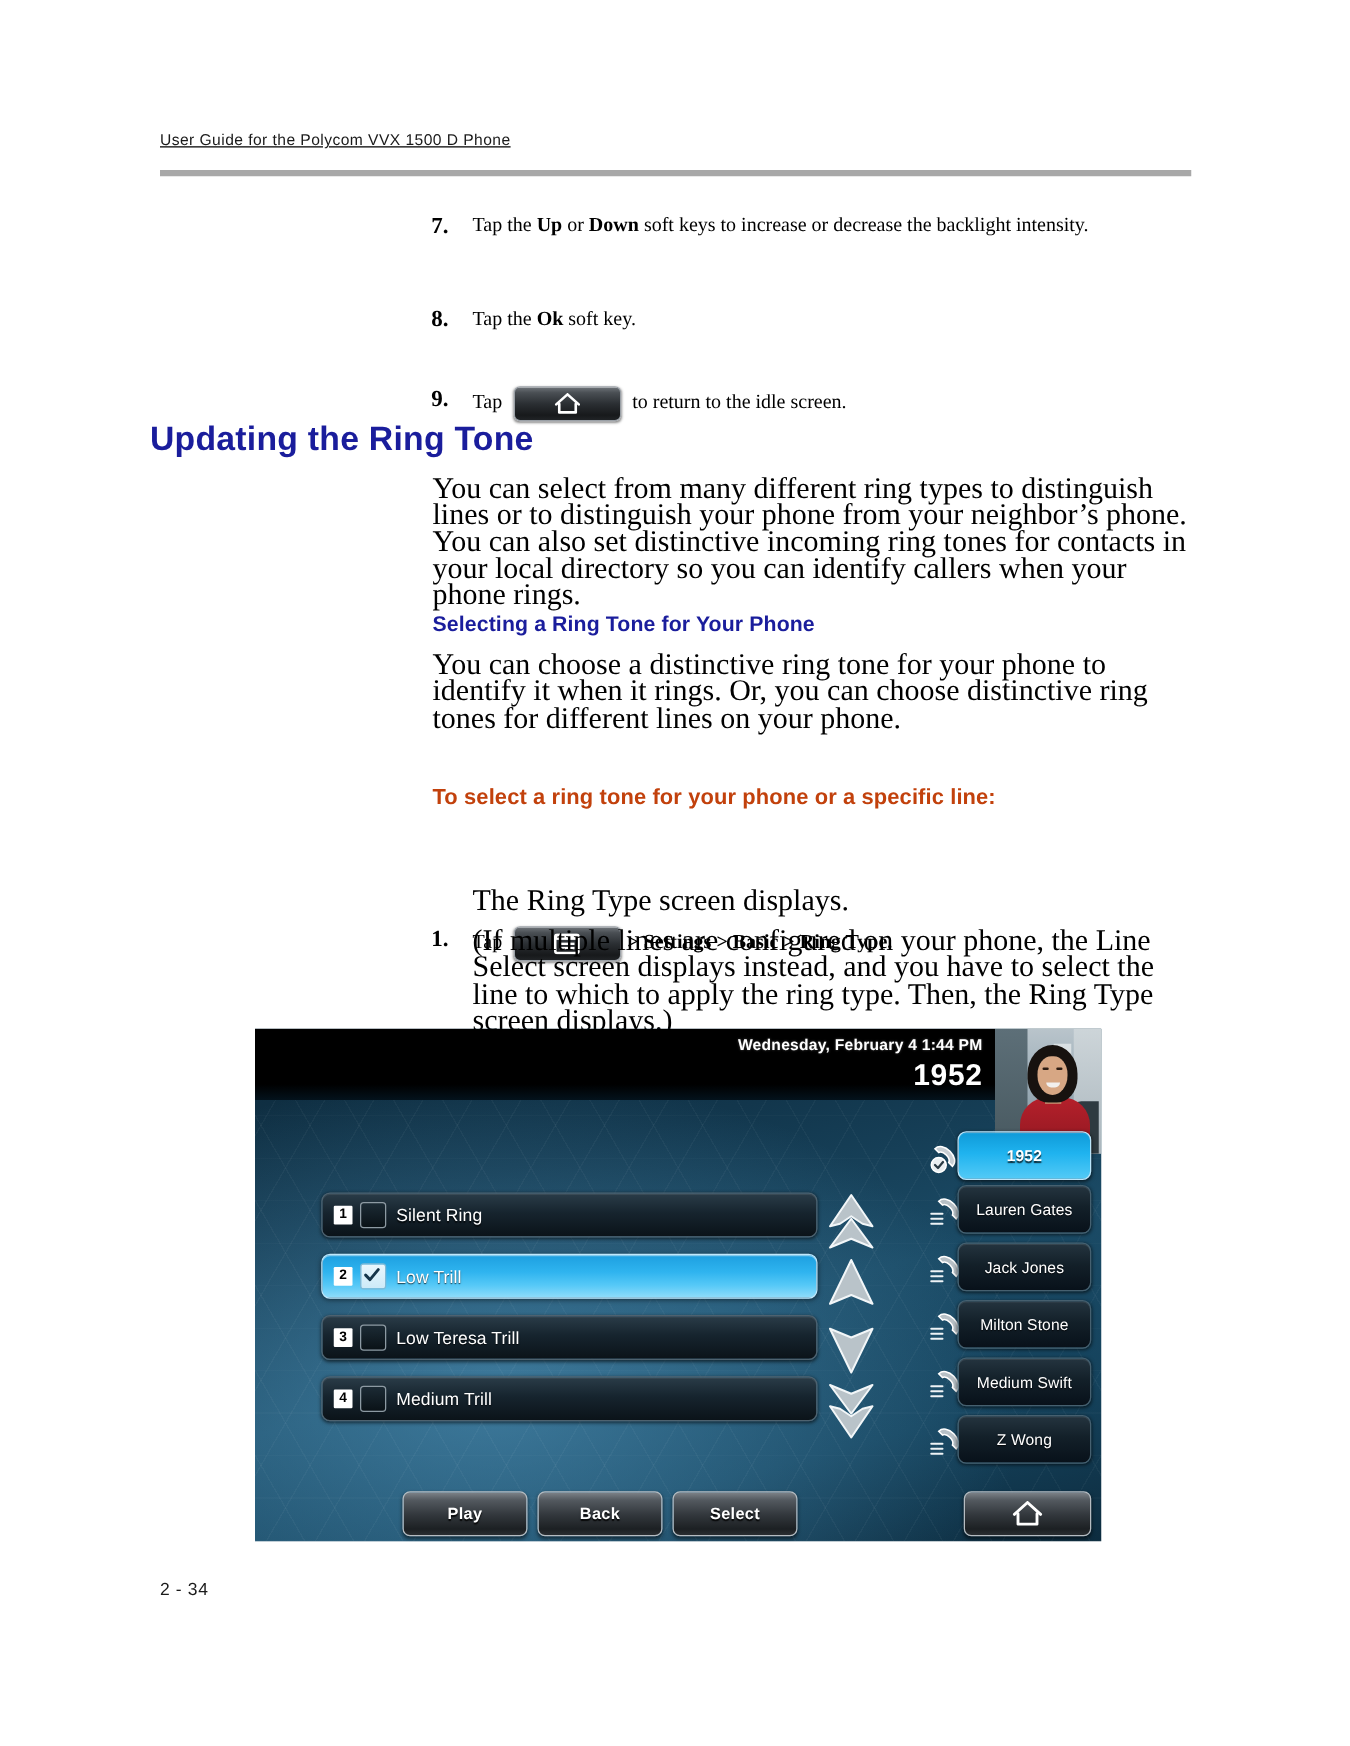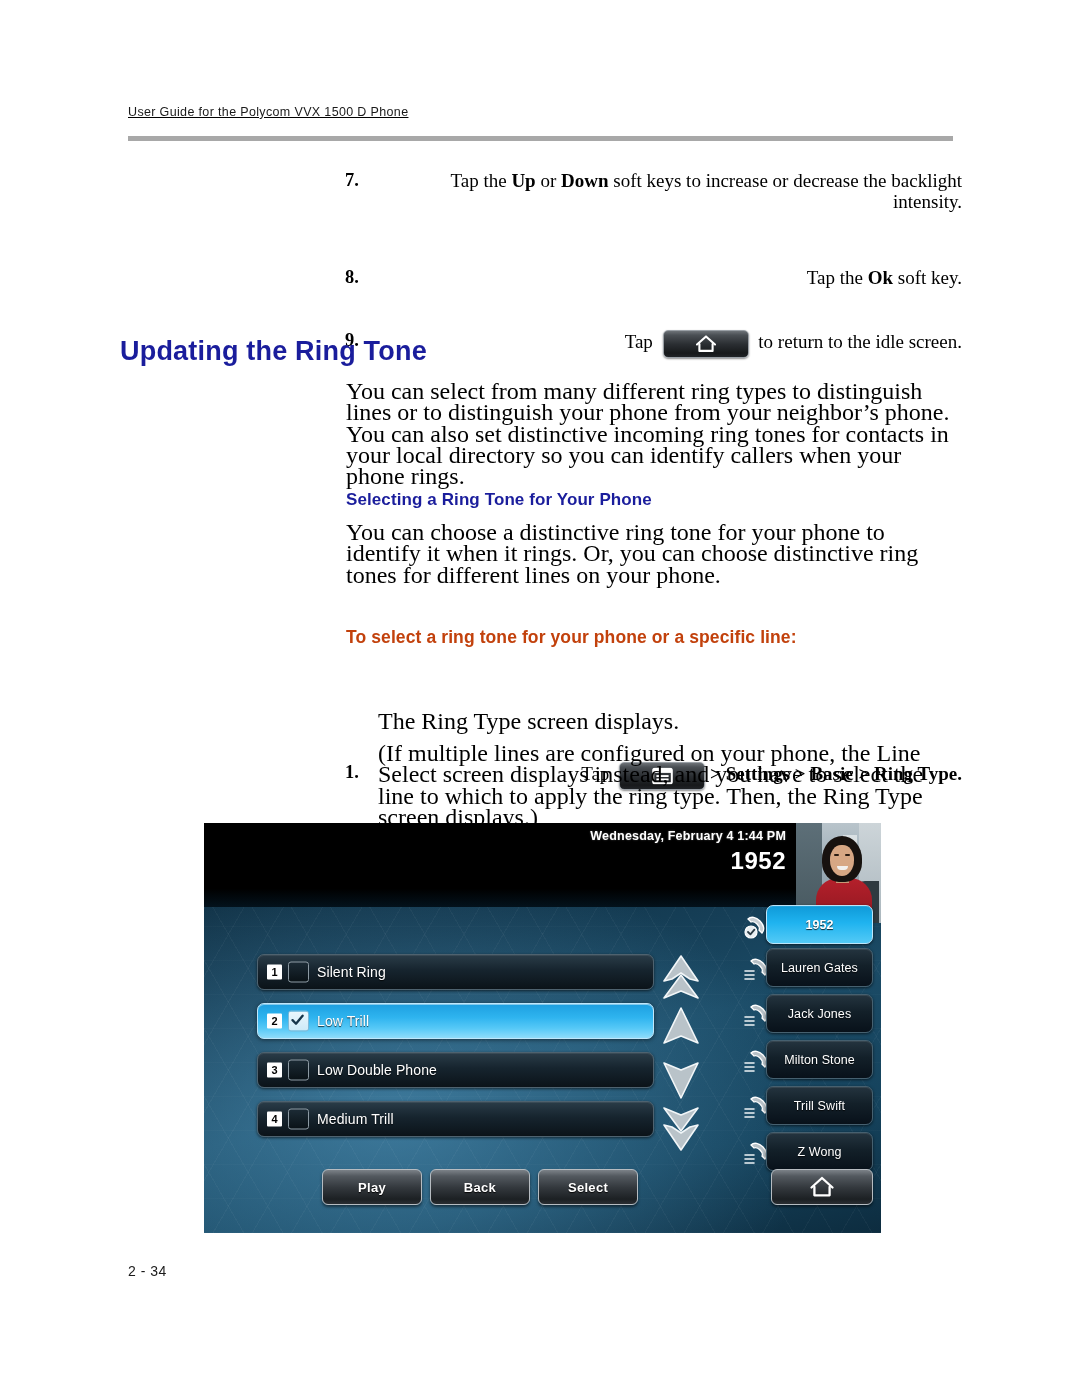--- a/index.html
+++ b/index.html
@@ -61,23 +61,22 @@
     position: absolute;
     left: -1px;
     top: 0;
     width: 30px;
     font-family: "Liberation Serif", serif;
     font-weight: bold;
     font-size: 18.4px;
   }
   .step-body {
     margin-left: 32px;
-    font-size: 19px;
+    font-size: 16px;
     line-height: 21.3px;
-    text-align: right;
   }
   b, .b { font-weight: bold; }
 
   
   .key-btn {
     display: inline-block;
     vertical-align: middle;
     width: 84px;
     height: 26px;
     border-radius: 5px;
@@ -151,21 +150,21 @@
       repeating-linear-gradient(-60deg, rgba(255,255,255,.035) 0 1px, transparent 1px 34px),
       repeating-linear-gradient(0deg, rgba(255,255,255,.02) 0 1px, transparent 1px 34px);
     pointer-events: none;
   }
 
   
   .status-bar {
     position: absolute;
     left: 0; top: 0;
     width: 592px;
-    height: 84px;
+    height: 57px;
     background: linear-gradient(180deg,#000 0%,#000 78%,#03121c 100%);
   }
   .status-date {
     position: absolute;
     right: 10px; top: 6px;
     color: #ffffff;
     font-size: 12.5px;
     font-weight: bold;
     letter-spacing: .2px;
     text-shadow: 0 0 2px rgba(255,255,255,.3);
@@ -341,21 +340,21 @@
     font-size: 12.5px;
     letter-spacing: .1px;
     text-shadow: 0 1px 1px rgba(0,0,0,.8);
   }
   .line-key.active .line-key-label { font-weight: bold; }
   .handset-icon { position: absolute; right: 108px; }
 
   
   .softkey {
     position: absolute;
-    bottom: 28px;
+    bottom: 4px;
     width: 98px;
     height: 34px;
     border-radius: 6px;
     background: linear-gradient(180deg,#7c8288 0%,#53595f 18%,#33383d 52%,#1c2023 86%,#2a2e32 100%);
     border: 1px solid #b6bcc1;
     box-shadow: 0 2px 3px rgba(0,0,0,.5);
   }
   .softkey-label {
     position: absolute;
     left: 0; right: 0; top: 50%;
@@ -472,21 +471,21 @@
       <span class="rt-chk">
           <svg width="15" height="15" viewBox="0 0 15 15">
             <path d="M2.5 7.6 L6 11.2 L12.6 3.2" stroke="#16354a" stroke-width="2.3" fill="none" stroke-linecap="round" stroke-linejoin="round"></path>
           </svg>
         </span>
       <span class="rt-label">Low Trill</span>
     </div>
     <div class="rt-item" style="top:229px;">
       <span class="rt-idx">3</span>
       <span class="rt-chk"></span>
-      <span class="rt-label">Low Double Phone</span>
+      <span class="rt-label">Low Teresa Trill</span>
     </div>
     <div class="rt-item" style="top:278px;">
       <span class="rt-idx">4</span>
       <span class="rt-chk"></span>
       <span class="rt-label">Medium Trill</span>
     </div>
   </div>
 
   <div class="scroll-arrows" style="left:0;top:0;">
     <span class="arrow" style="left:455px;top:130px;">
@@ -555,21 +554,21 @@
       <span class="line-key-label">Milton Stone</span>
     </div>
 
     <span class="handset-icon" style="top:269px;">
       <svg width="30" height="30" viewBox="0 0 30 30">
           <path d="M8 7 C11 4 16 5 20 9 C24 13 25 18 22 21 L19 18 C20 16 19 14 17 12 C15 10 13 9 11 10 Z" fill="#b7c0c6" stroke="#ffffff" stroke-width="1.3"></path>
           <path d="M2 17 H11 M2 21 H11 M2 25 H11" stroke="#eef3f6" stroke-width="1.6" stroke-linecap="round"></path>
         </svg>
     </span>
     <div class="line-key" style="top:263px;">
-      <span class="line-key-label">Trill Swift</span>
+      <span class="line-key-label">Medium Swift</span>
     </div>
 
     <span class="handset-icon" style="top:315px;">
       <svg width="30" height="30" viewBox="0 0 30 30">
           <path d="M8 7 C11 4 16 5 20 9 C24 13 25 18 22 21 L19 18 C20 16 19 14 17 12 C15 10 13 9 11 10 Z" fill="#b7c0c6" stroke="#ffffff" stroke-width="1.3"></path>
           <path d="M2 17 H11 M2 21 H11 M2 25 H11" stroke="#eef3f6" stroke-width="1.6" stroke-linecap="round"></path>
         </svg>
     </span>
     <div class="line-key" style="top:309px;">
       <span class="line-key-label">Z Wong</span>

